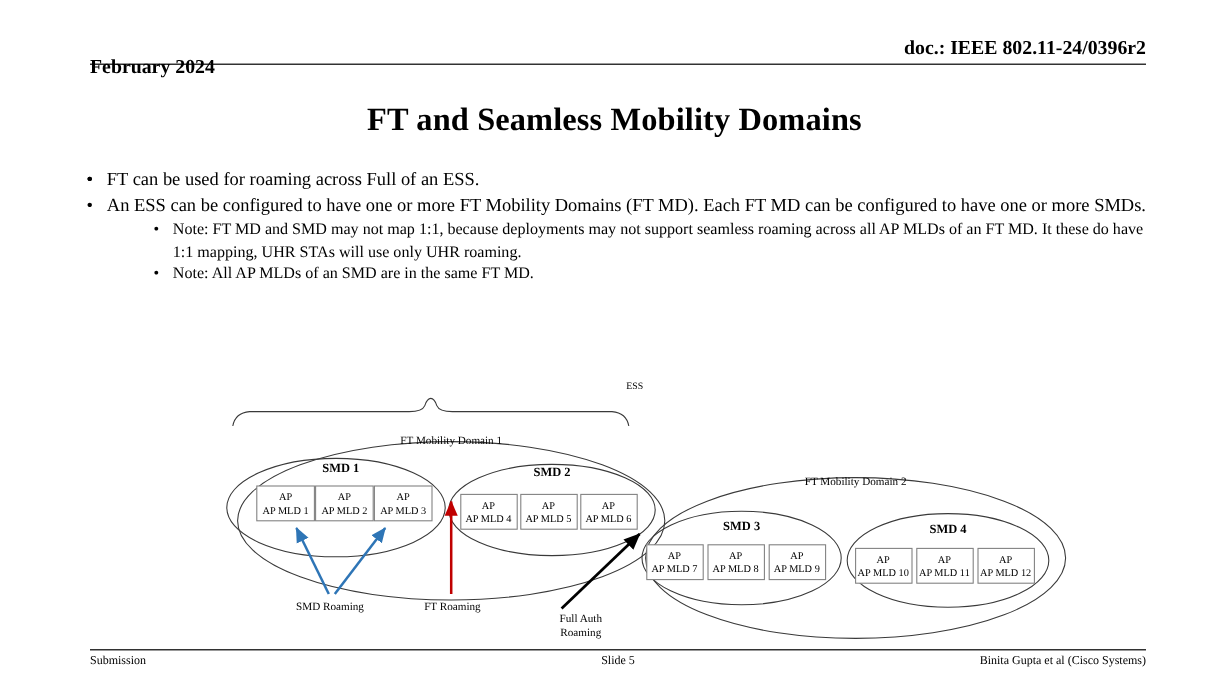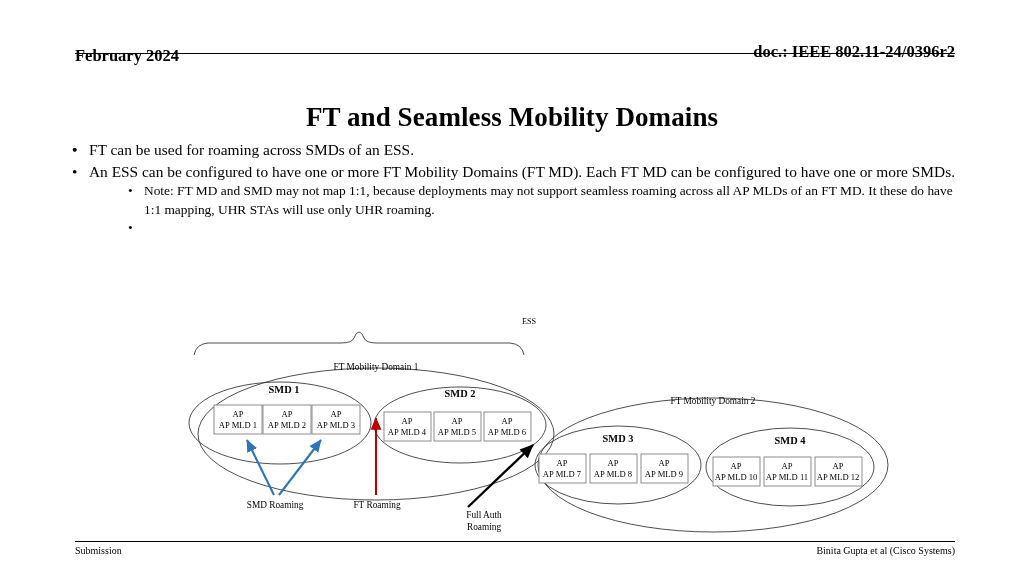--- a/index.html
+++ b/index.html
@@ -31,42 +31,40 @@
     font-size: 16.5px;
     font-weight: bold;
   }
   .slide-header .hdr-doc {
     position: absolute;
     right: 0;
     top: 0;
     font-size: 16.5px;
     font-weight: bold;
     white-space: nowrap;
-    margin-top: 12px;
   }
   .header-rule {
     position: absolute;
     left: 75px;
     top: 53px;
     width: 880px;
     height: 0;
     border-top: 1.6px solid #000;
   }
 
   
   .slide-title {
     position: absolute;
     left: 0;
     top: 84px;
     width: 1024px;
     text-align: center;
     font-size: 27px;
     font-weight: bold;
     letter-spacing: 0.1px;
-    margin-top: 18px;
   }
 
   
   .body-area {
     position: absolute;
     left: 62px;
     top: 139px;
     width: 900px;
   }
   .bullet-l1 {
@@ -192,35 +190,36 @@
 <div class="slide-title">FT and Seamless Mobility Domains</div>
 
 <div class="body-area">
 
   <div class="bullet-l1">
     <span class="bdot">•</span>
   </div>
 
   <div class="bullet-l1">
     <span class="bdot">•</span>
-    <span>FT can be used for roaming across SMDs of an ESS.</span>
+    <span>FT can be used for roaming across Full of an ESS.</span>
   </div>
 
   <div class="bullet-l1">
     <span class="bdot">•</span>
     <span>An ESS can be configured to have one or more FT Mobility Domains (FT MD). Each FT MD can be configured to have one or more SMDs.</span>
   </div>
 
   <div class="bullet-l2">
     <span class="bdot">•</span>
     <span>Note: FT MD and SMD may not map 1:1, because deployments may not support seamless roaming across all AP MLDs of an FT MD. It these do have 1:1 mapping, UHR STAs will use only UHR roaming.</span>
   </div>
 
   <div class="bullet-l2">
     <span class="bdot">•</span>
+    <span>Note: All AP MLDs of an SMD are in the same FT MD.</span>
   </div>
 
 </div>
 
 <div class="diagram">
 <svg width="1024" height="232" viewBox="0 0 1024 232" xmlns="http://www.w3.org/2000/svg">
 
   <g>
     <path class="brace-line" d="M178,45 Q180,34 192,33 L325,33 Q336,33 338,28 Q340,22 343,22
              Q346,22 348,28 Q350,33 361,33 L494,33 Q506,34 508,45" transform="translate(0,0) scale(1,1)"></path>
@@ -349,14 +348,15 @@
   </g>
   <text class="dg-text roam-label" x="468" y="208" text-anchor="middle">Full Auth</text>
   <text class="dg-text roam-label" x="468" y="220" text-anchor="middle">Roaming</text>
 
 </svg>
 </div>
 
 <div class="footer-rule"></div>
 <div class="slide-footer">
   <div class="ft-left">Submission</div>
+  <div class="ft-center">Slide 5</div>
   <div class="ft-right">Binita Gupta et al (Cisco Systems)</div>
 </div>
 
 </body></html>

